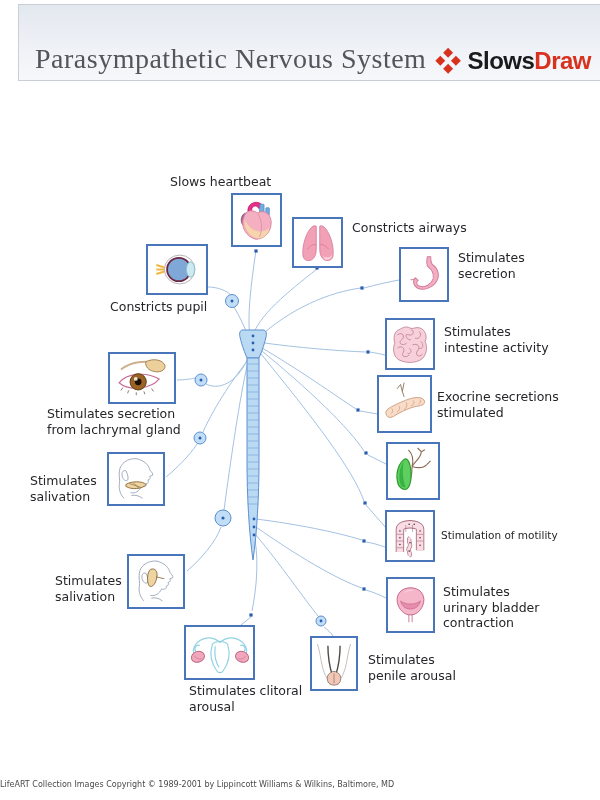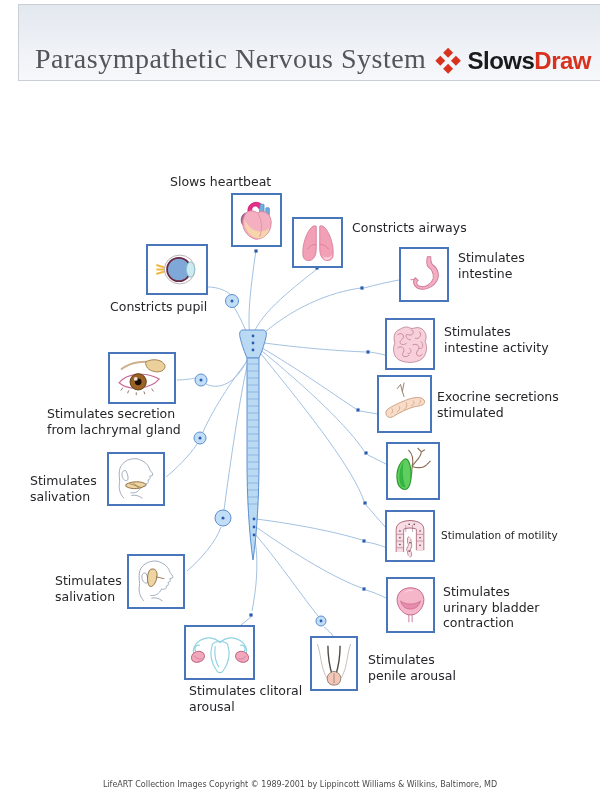--- a/index.html
+++ b/index.html
@@ -44,21 +44,21 @@
   #l-lachrymal{left:47px;top:406px;width:156px}
   #l-pancreas{left:437px;top:389px;width:146px}
   #l-salivation1{left:30px;top:473px;width:82px}
   #l-gallbladder{left:447px;top:449px;width:106px}
   #l-motility{left:441px;top:529px;font-size:10.5px}
   #l-salivation2{left:55px;top:573px;width:82px}
   #l-bladder{left:443px;top:584px;width:102px}
   #l-uterus{left:189px;top:683px;width:116px}
   #l-penis{left:368px;top:652px;width:102px}
   
-  #ftr{position:absolute;left:0;top:780px;width:600px;text-align:center;
+  #ftr{position:absolute;left:0;top:780px;width:600px;
        font-size:8px;color:#4a4a4a;}
 </style>
 </head>
 <body>
 
 <div id="page">
 
   <div id="hdr">
     <div id="hdr-title">Parasympathetic Nervous System</div>
     <div id="logo">
@@ -393,21 +393,21 @@
         <path d="M30,6 C30,18 28,30 25,40"></path>
       </g>
       <path d="M19,37 C15,39 14,45 17,49 C20,52 26,52 29,49 C32,45 31,39 27,37 C24,35 22,35 19,37 Z" fill="#f4c6b6" stroke="#807468"></path>
       <path d="M23,38 L23,49" stroke="#807468" stroke-width=".8" fill="none"></path>
     </svg>
   </div>
 
   <div class="lbl nowrap" id="l-heart">Slows heartbeat</div>
   <div class="lbl nowrap" id="l-lungs">Constricts airways</div>
   <div class="lbl nowrap" id="l-eye">Constricts pupil</div>
-  <div class="lbl" id="l-stomach">Stimulates intestine</div>
+  <div class="lbl" id="l-stomach">Stimulates secretion</div>
   <div class="lbl" id="l-intestine">Stimulates intestine activity</div>
   <div class="lbl" id="l-lachrymal">Stimulates secretion from lachrymal gland</div>
   <div class="lbl" id="l-pancreas">Exocrine secretions stimulated</div>
   <div class="lbl" id="l-salivation1">Stimulates salivation</div>
   <div class="lbl nowrap" id="l-motility">Stimulation of motility</div>
   <div class="lbl" id="l-salivation2">Stimulates salivation</div>
   <div class="lbl" id="l-bladder">Stimulates urinary bladder contraction</div>
   <div class="lbl" id="l-uterus">Stimulates clitoral arousal</div>
   <div class="lbl" id="l-penis">Stimulates penile arousal</div>
 

